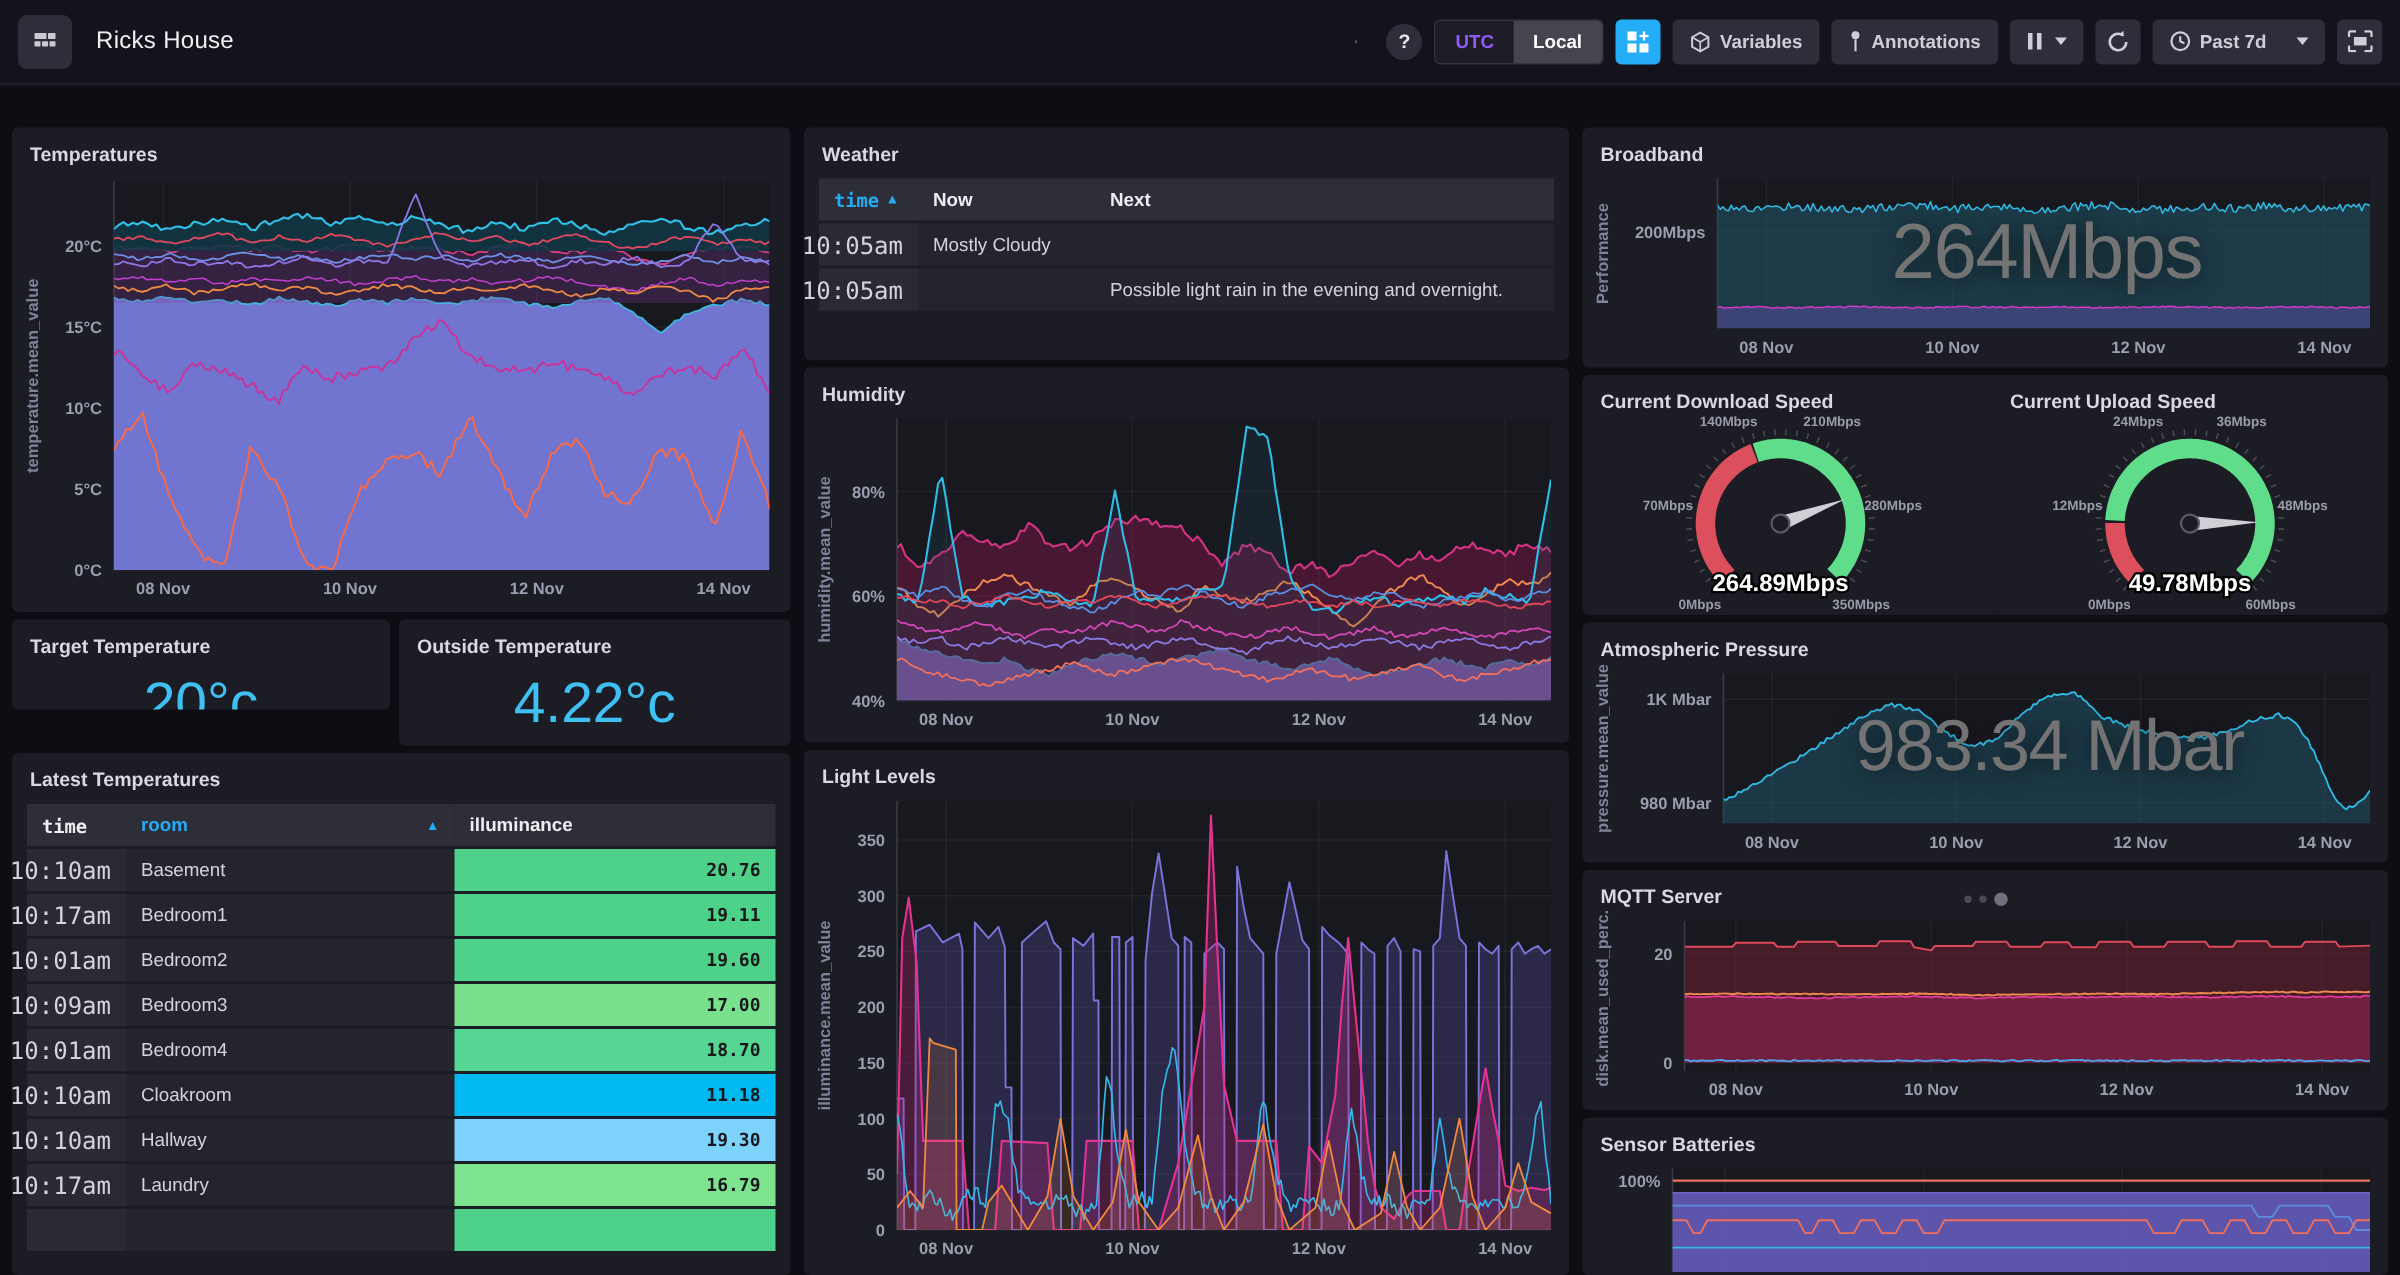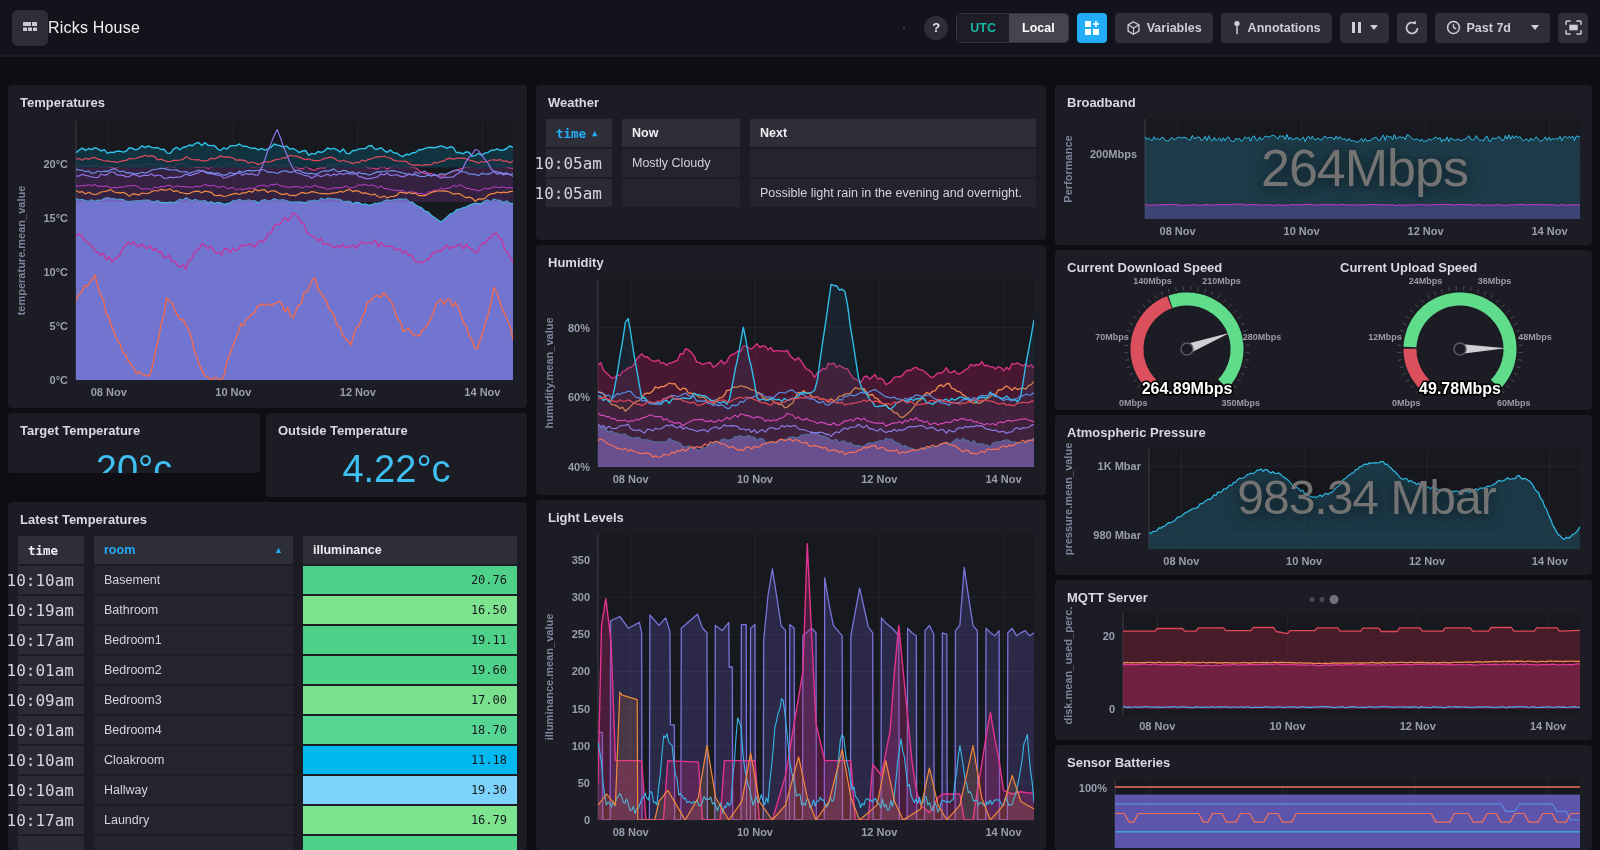--- a/index.html
+++ b/index.html
@@ -2,61 +2,61 @@
 <html><head>
 <meta charset="utf-8">
 <style>
   html,body{margin:0;padding:0}
   body{width:1600px;height:850px;overflow:hidden;position:relative;background:#0e0d14;
        font-family:"Liberation Sans",sans-serif;color:#d4d5dc}
   
   .navbar{position:absolute;top:0;left:0;width:1600px;height:57px;background:#14131b;
           border-bottom:2px solid #1d1c26;display:flex;align-items:center;
           justify-content:space-between;padding:0 12px;box-sizing:border-box;z-index:5}
-  .nav-left{display:flex;align-items:center;}
+  .nav-left{display:flex;align-items:center;gap:16px}
   .grid-btn{width:36px;height:36px;background:#2e2e3a;border-radius:6px;display:flex;
             align-items:center;justify-content:center;cursor:pointer}
   .nav-title{font-size:16px;color:#eef0f4;letter-spacing:.2px}
   .nav-right{display:flex;align-items:center;gap:8px}
   .nbtn{height:30px;background:#2e2e3a;border-radius:4px;color:#cdced8;font-size:12.5px;
         font-weight:bold;display:flex;align-items:center;gap:6px;padding:0 11px;cursor:pointer;box-sizing:border-box}
   .icon-only{width:30px;padding:0;justify-content:center}
   .plain-icon{background:none;width:24px}
   .help-circle{width:24px;height:24px;border-radius:50%;background:#2e2e3a;display:flex;
                align-items:center;justify-content:center;font-weight:bold;font-size:13px;color:#e8e8ee;cursor:pointer}
   .tz{display:flex;border-radius:4px;overflow:hidden;border:1px solid #34343f;height:30px;box-sizing:border-box}
   .tz-seg{display:flex;align-items:center;padding:0 13px;font-size:12.5px;font-weight:bold;cursor:pointer}
-  .tz-utc{background:#1e1d27;color:#14b8a6}
+  .tz-utc{background:#1e1d27;color:#8b5cf6}
   .tz-local{background:#45444f;color:#ffffff}
   .blue-btn{background:#22adf6}
   .caret{width:0;height:0;border-left:4px solid transparent;border-right:4px solid transparent;
          border-top:5px solid #cdced8;margin-left:2px}
   
   .panel{position:absolute;background:#1c1c25;border-radius:4px;overflow:hidden}
   .ptitle{font-size:13px;font-weight:bold;color:#d8d9e2;padding:10px 12px 2px;white-space:nowrap}
   .chart{position:absolute;left:4px;right:4px;top:26px;bottom:4px}
   .chart svg{display:block}
   .big-num{position:absolute;color:#737373;pointer-events:none;display:flex;align-items:center;
            justify-content:center;letter-spacing:-1px;text-shadow:0 2px 14px rgba(0,0,0,.55);z-index:3}
   .stat-val{font-size:38px;color:#3fc0f2;text-align:center;margin-top:8px;font-weight:normal}
   .gauge{position:absolute;left:4px;right:4px;top:24px;bottom:2px}
   .dots{position:absolute;top:15px;left:50%;transform:translateX(-50%);display:flex;align-items:center;gap:5px}
   .dots i{border-radius:50%;background:#4a4a57;width:5px;height:5px}
   .dots i:last-child{width:9px;height:9px;background:#70707e}
   
   .tbl{position:absolute;left:10px;right:10px;top:34px;display:flex;flex-direction:column;gap:2px}
-  .trow{display:flex;gap:10px;height:28px;flex:none}
+  .trow{display:flex;gap:0;height:28px;flex:none}
   .tc{display:flex;align-items:center;font-size:12.5px;color:#d3d4db;background:#24242d;padding:0 10px;box-sizing:border-box}
   .thead .tc{background:#2e2e38;font-weight:bold;color:#eceef2;font-size:12.5px}
   .sorted{color:#22adf6 !important}
   .sort-tri{color:#22adf6;font-size:9px;margin-left:6px}
   .c-time{width:66px;justify-content:flex-end;font-family:"DejaVu Sans Mono","Liberation Mono",monospace;
           font-size:16px;background:#2a2a34}
   .c-val{font-family:"DejaVu Sans Mono","Liberation Mono",monospace;font-size:12px;color:#17181c;
-         justify-content:flex-end;font-weight:normal}
+         justify-content:flex-end;font-weight:bold}
   .spread{justify-content:space-between}
 </style>
 </head>
 <body>
 
 <div class="navbar">
   <div class="nav-left">
     <div class="grid-btn">
       <svg width="18" height="18" viewBox="0 0 18 18">
         <rect x="2" y="3" width="8" height="4" rx="0.5" fill="#c9cad2"></rect>
@@ -200,25 +200,20 @@
         <div class="tc spread" style="flex:1">
           <span class="sorted">room</span>
           <span class="sort-tri">▲</span>
         </div>
         <div class="tc" style="width:214px">illuminance</div>
       </div>
       <div class="trow">
         <div class="tc c-time">10:10am</div>
         <div class="tc" style="flex:1">Basement</div>
         <div class="tc c-val" style="width:214px;background:#4ed189">20.76</div>
-      </div>
-      <div class="trow">
-        <div class="tc c-time">10:19am</div>
-        <div class="tc" style="flex:1">Bathroom</div>
-        <div class="tc c-val" style="width:214px;background:#7de38f">16.50</div>
       </div>
       <div class="trow">
         <div class="tc c-time">10:17am</div>
         <div class="tc" style="flex:1">Bedroom1</div>
         <div class="tc c-val" style="width:214px;background:#4ed189">19.11</div>
       </div>
       <div class="trow">
         <div class="tc c-time">10:01am</div>
         <div class="tc" style="flex:1">Bedroom2</div>
         <div class="tc c-val" style="width:214px;background:#4ed189">19.60</div>

